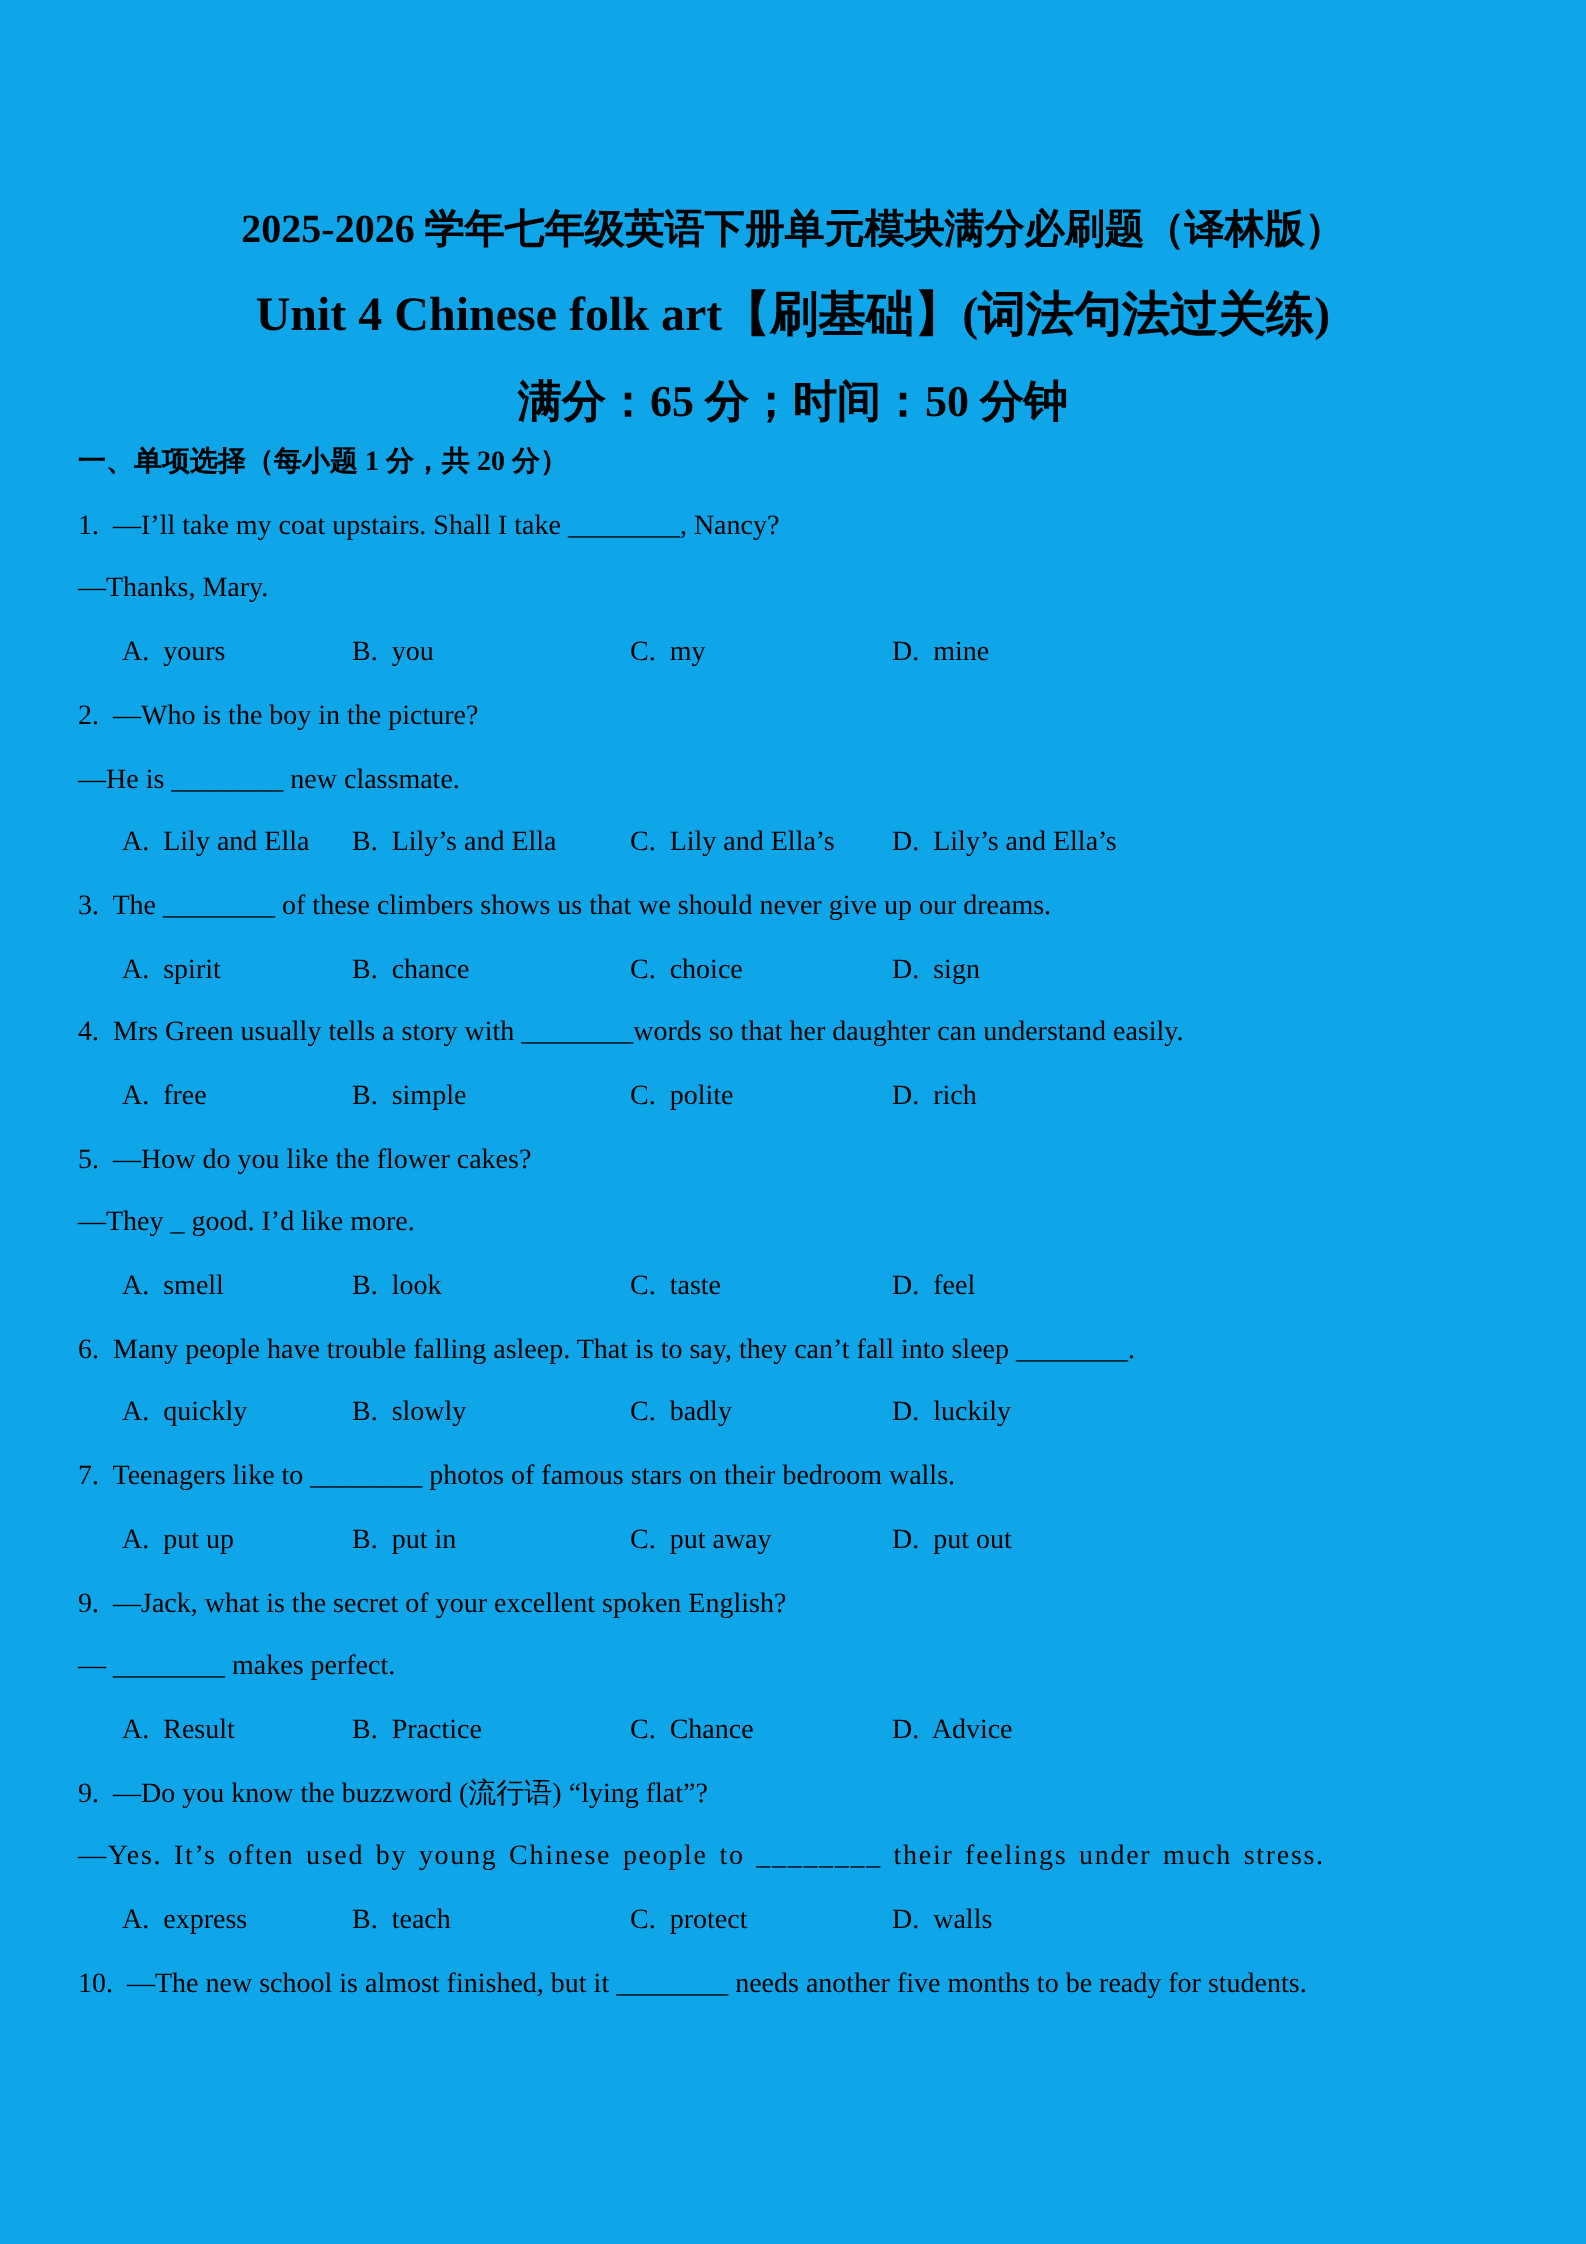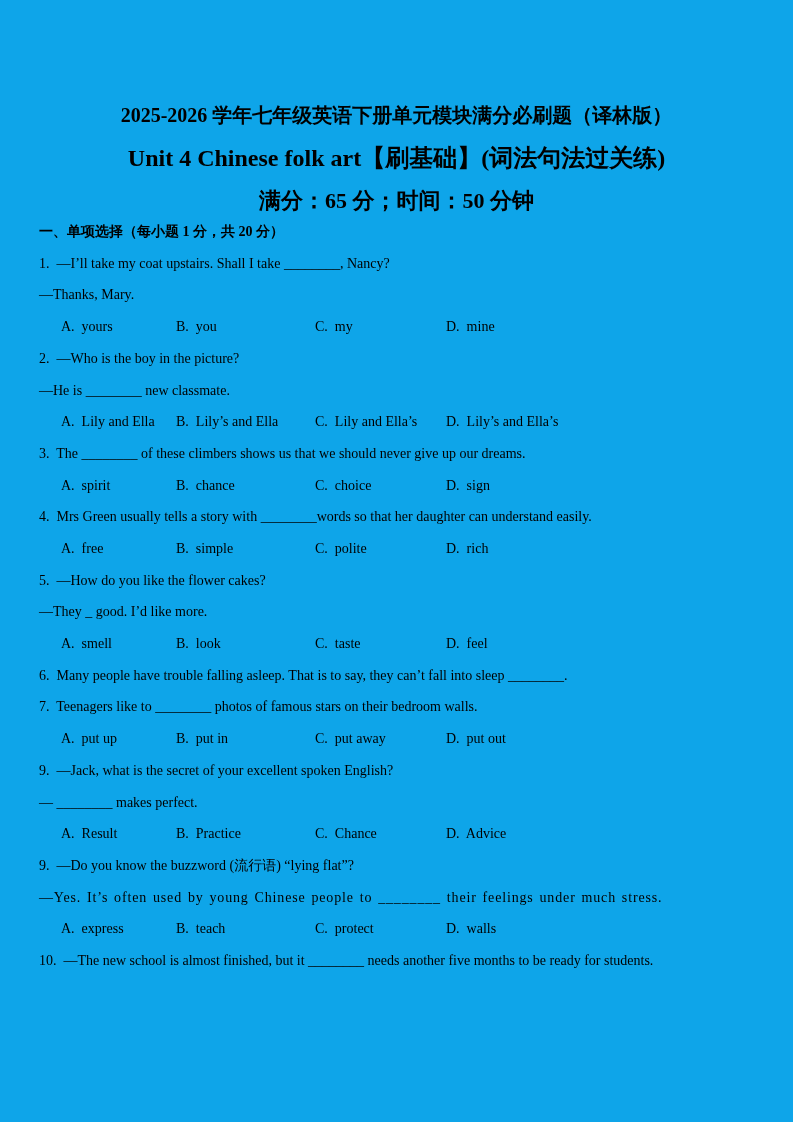--- a/index.html
+++ b/index.html
@@ -94,20 +94,26 @@
       <div class="para opts">
         <span class="opt oa">A.  smell</span>
         <span class="opt ob">B.  look</span>
         <span class="opt oc">C.  taste</span>
         <span class="opt od">D.  feel</span>
       </div>
     </div>
 
     <div>
       <p class="para">6.  Many people have trouble falling asleep. That is to say, they can’t fall into sleep ________.</p>
+      <div class="para opts">
+        <span class="opt oa">A.  quickly</span>
+        <span class="opt ob">B.  slowly</span>
+        <span class="opt oc">C.  badly</span>
+        <span class="opt od">D.  luckily</span>
+      </div>
     </div>
 
     <div>
       <p class="para">7.  Teenagers like to ________ photos of famous stars on their bedroom walls.</p>
       <div class="para opts">
         <span class="opt oa">A.  put up</span>
         <span class="opt ob">B.  put in</span>
         <span class="opt oc">C.  put away</span>
         <span class="opt od">D.  put out</span>
       </div>

